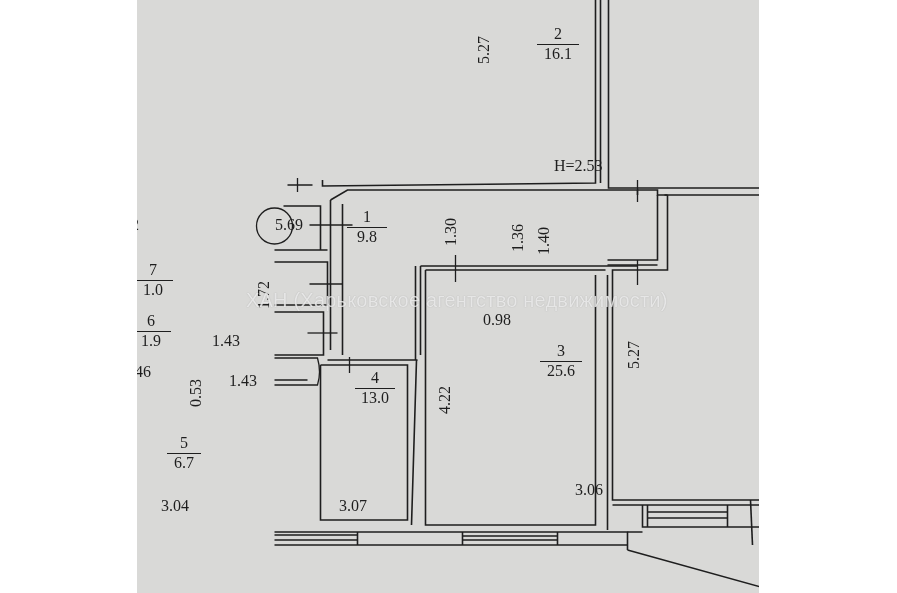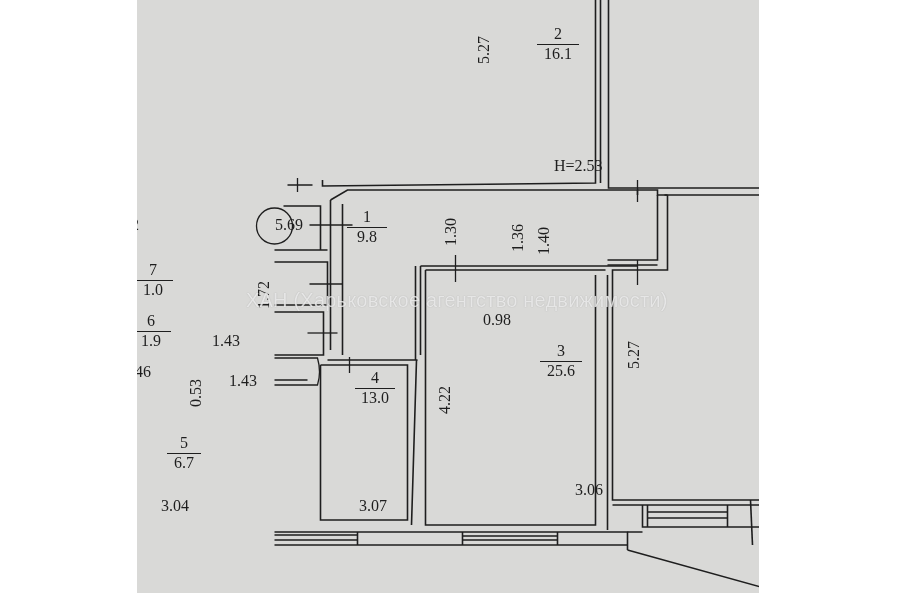--- a/index.html
+++ b/index.html
@@ -103,21 +103,21 @@
     <span class="num">5</span>
     <span class="den">6.7</span>
   </div>
   <div class="lbl" style="left:24px;top:498px;">3.04</div>
 
   <div class="frac" style="left:218px;top:370px;width:40px;">
     <span class="num">4</span>
     <span class="den">13.0</span>
   </div>
   <div class="lbl v" style="left:294px;top:392px;">4.22</div>
-  <div class="lbl" style="left:222px;top:498px;">3.07</div>
+  <div class="lbl" style="left:202px;top:498px;">3.07</div>
 
   <div class="frac" style="left:403px;top:343px;width:42px;">
     <span class="num">3</span>
     <span class="den">25.6</span>
   </div>
   <div class="lbl v" style="left:483px;top:347px;">5.27</div>
   <div class="lbl" style="left:438px;top:469px;margin-top:13px;">3.06</div>
 </div>
 
 <div id="watermark">ХАН (Харьковское агентство недвижимости)</div>

